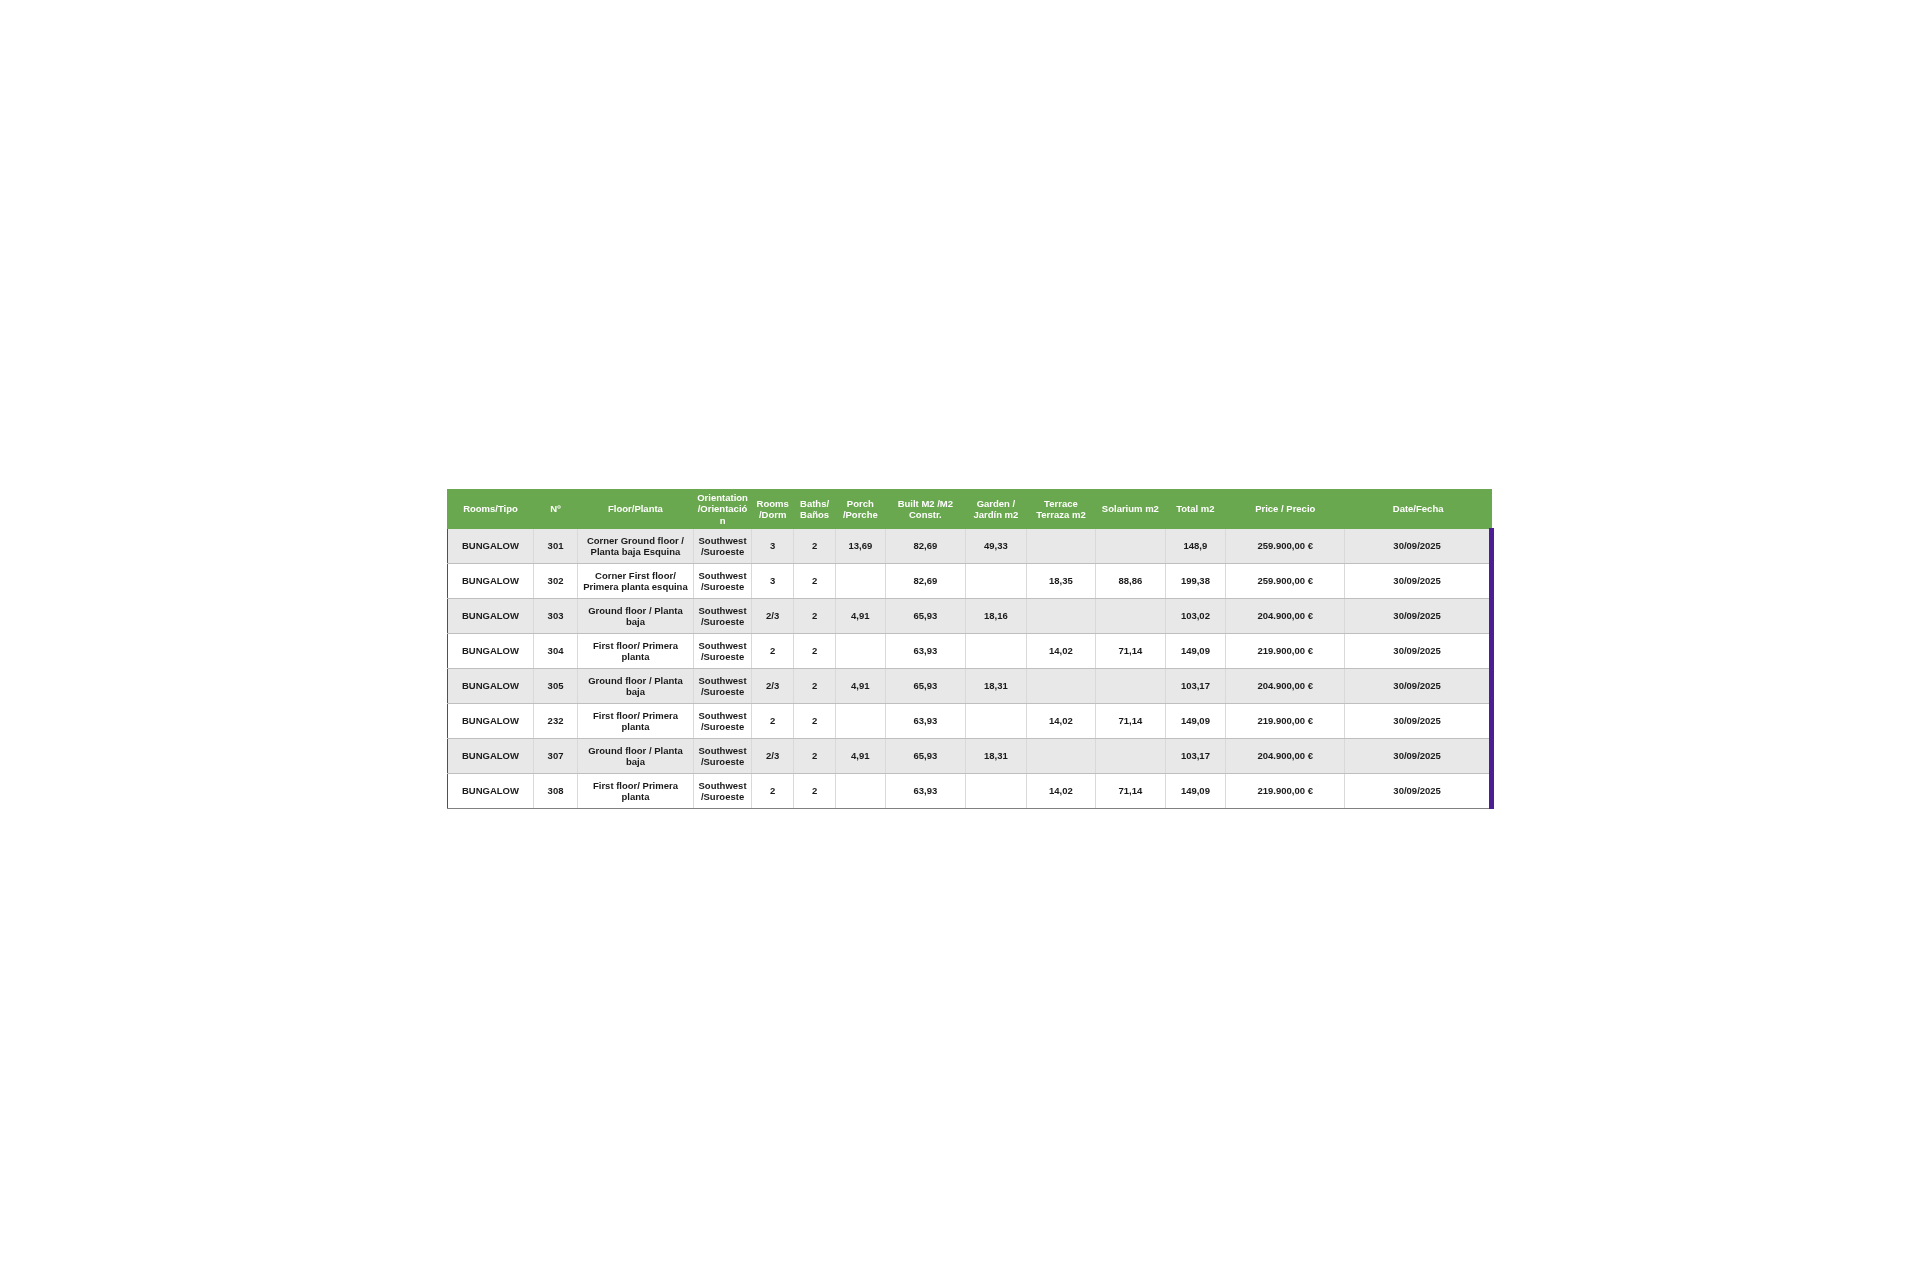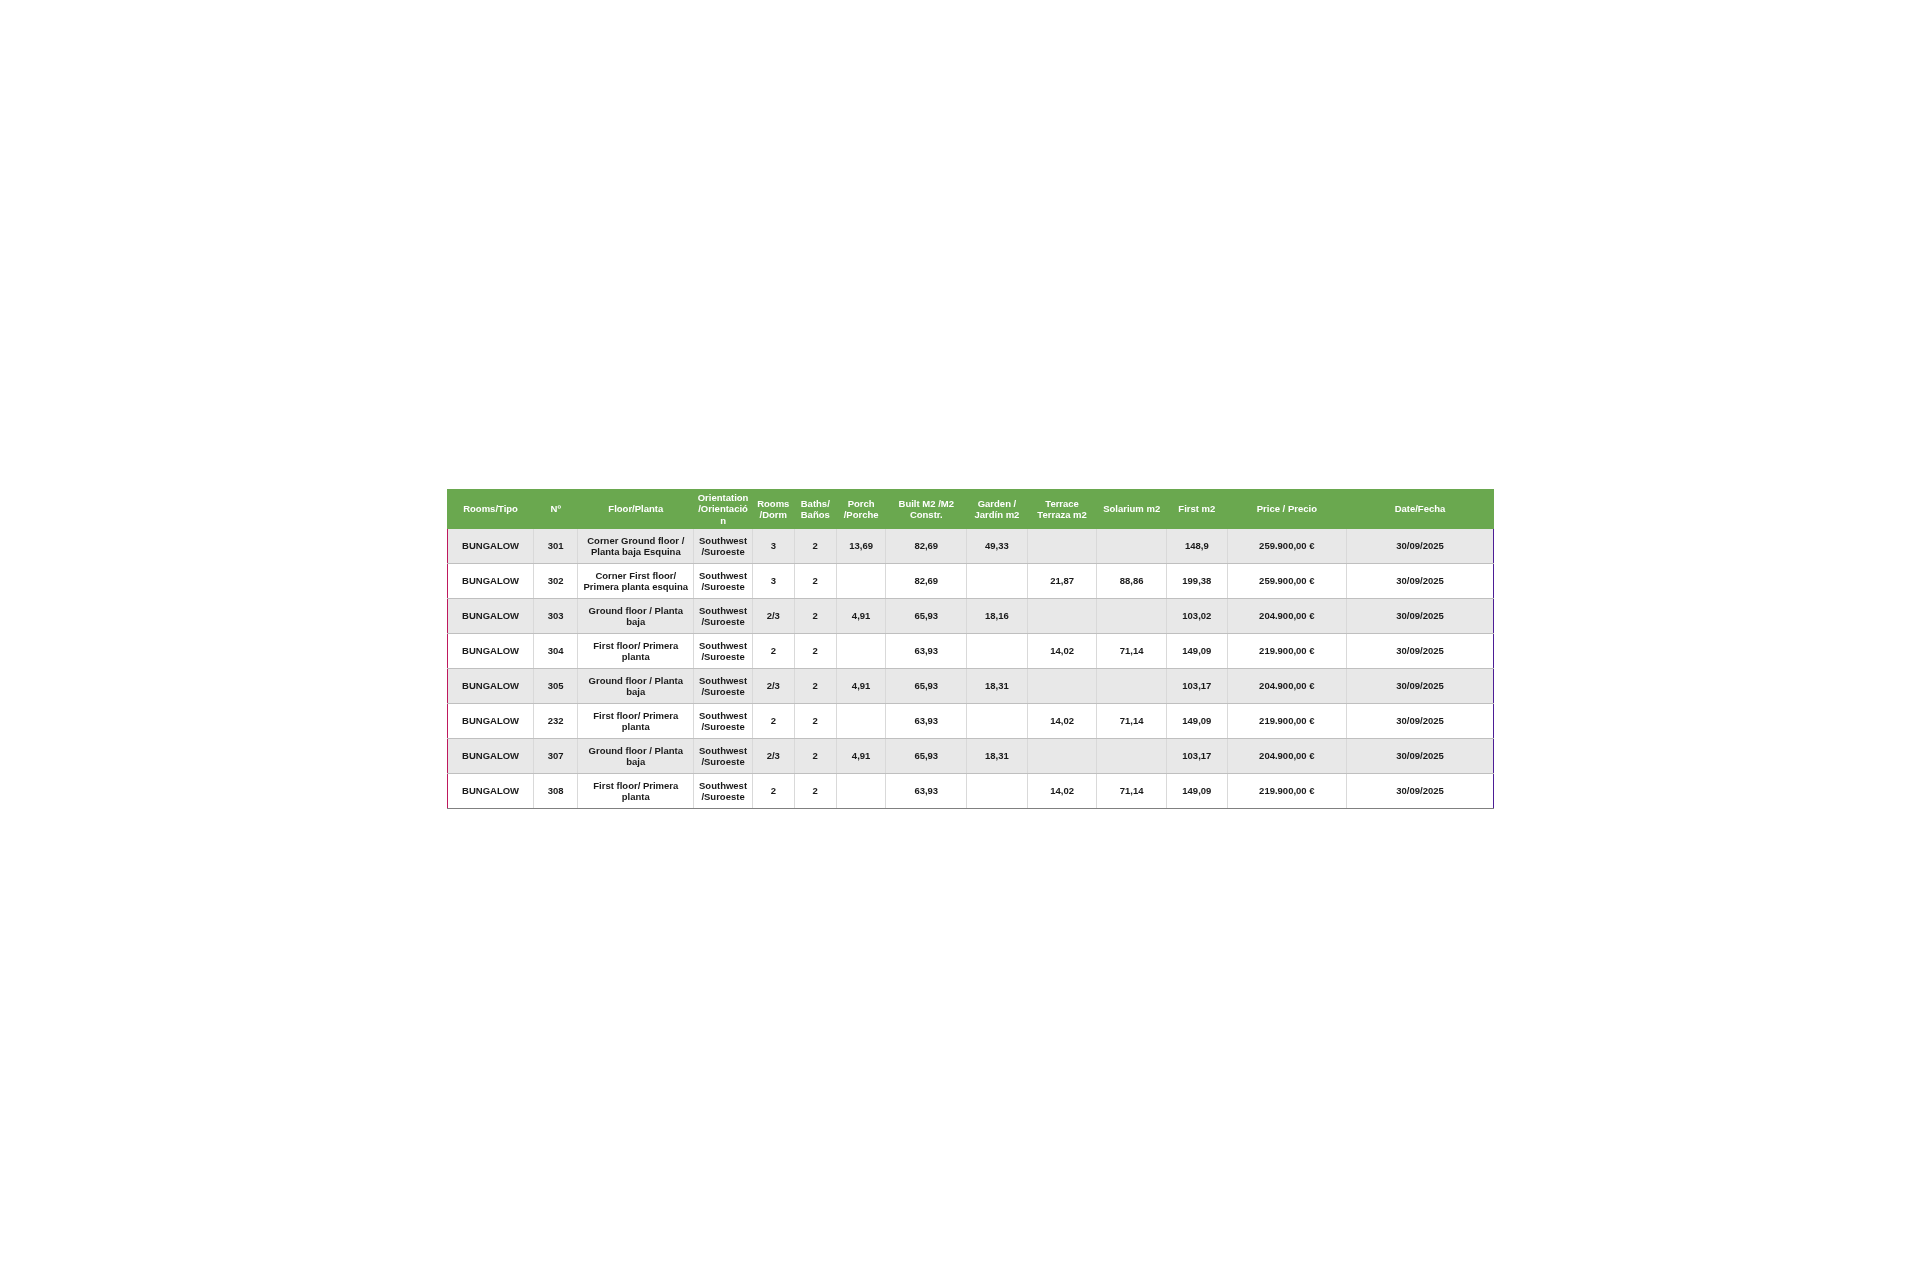--- a/index.html
+++ b/index.html
@@ -56,21 +56,21 @@
   table.price-table tbody tr.odd td {
     background: #e8e8e8;
   }
   table.price-table tbody tr.even td {
     background: #ffffff;
   }
   table.price-table tbody tr td:first-child {
     border-left: 1px solid #be185d;
   }
   table.price-table tbody tr td:last-child {
-    border-right: 1px solid #4c1d95;
+    border-right: 5px solid #4c1d95;
   }
   table.price-table tbody tr:last-child td {
     border-bottom: 1px solid #808080;
   }
   .rooms-red {
     color: #c00000;
   }
   .col-type   { width: 78px; }
   .col-num    { width: 40px; }
   .col-floor  { width: 105px; }
@@ -113,21 +113,21 @@
         <th>Nº</th>
         <th>Floor/Planta</th>
         <th>Orientation /Orientación</th>
         <th>Rooms /Dorm</th>
         <th>Baths/ Baños</th>
         <th>Porch /Porche</th>
         <th>Built M2 /M2 Constr.</th>
         <th>Garden / Jardín m2</th>
         <th>Terrace Terraza m2</th>
         <th>Solarium m2</th>
-        <th>First m2</th>
+        <th>Total m2</th>
         <th>Price / Precio</th>
         <th>Date/Fecha</th>
       </tr>
     </thead>
     <tbody id="table-body">
         <tr class="odd">
           <td>BUNGALOW</td>
           <td>301</td>
           <td>Corner Ground floor / Planta baja Esquina</td>
           <td>Southwest /Suroeste</td>
@@ -145,21 +145,21 @@
         <tr class="even">
           <td>BUNGALOW</td>
           <td>302</td>
           <td>Corner First floor/ Primera planta esquina</td>
           <td>Southwest /Suroeste</td>
           <td class="rooms-red">3</td>
           <td>2</td>
           <td></td>
           <td>82,69</td>
           <td></td>
-          <td>21,87</td>
+          <td>18,35</td>
           <td>88,86</td>
           <td>199,38</td>
           <td>259.900,00 €</td>
           <td>30/09/2025</td>
         </tr>
         <tr class="odd">
           <td>BUNGALOW</td>
           <td>303</td>
           <td>Ground floor / Planta baja</td>
           <td>Southwest /Suroeste</td>

